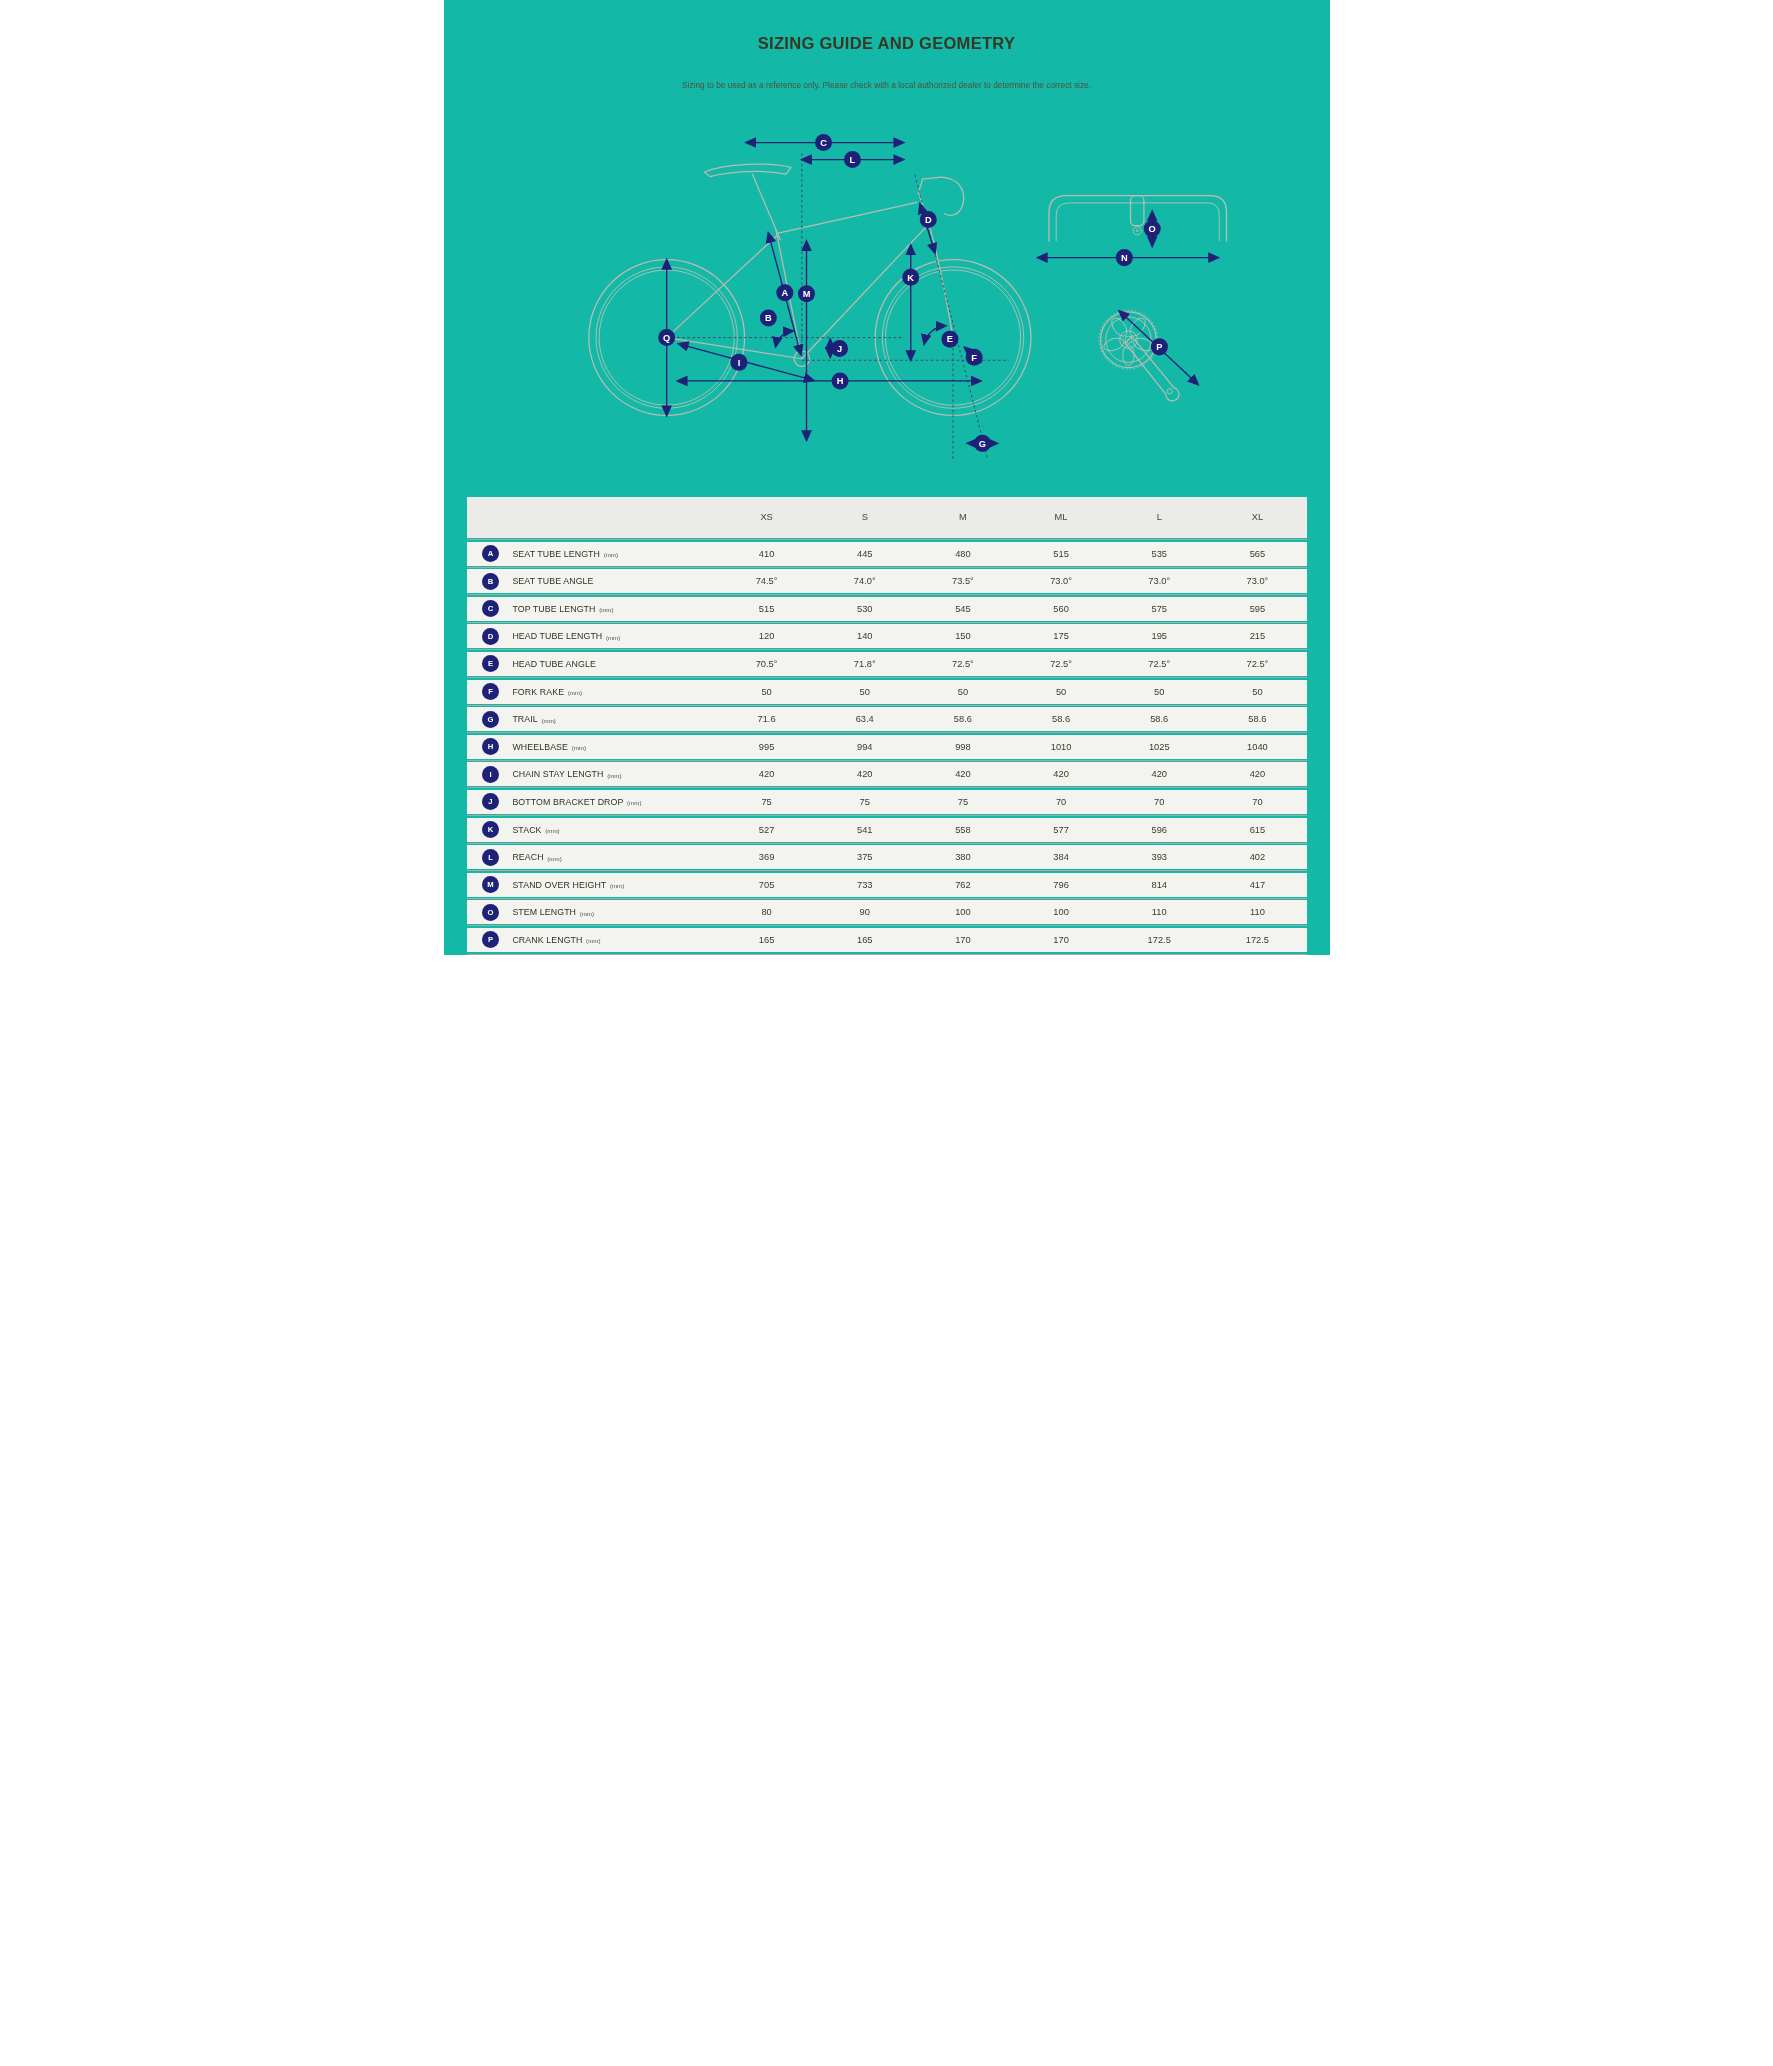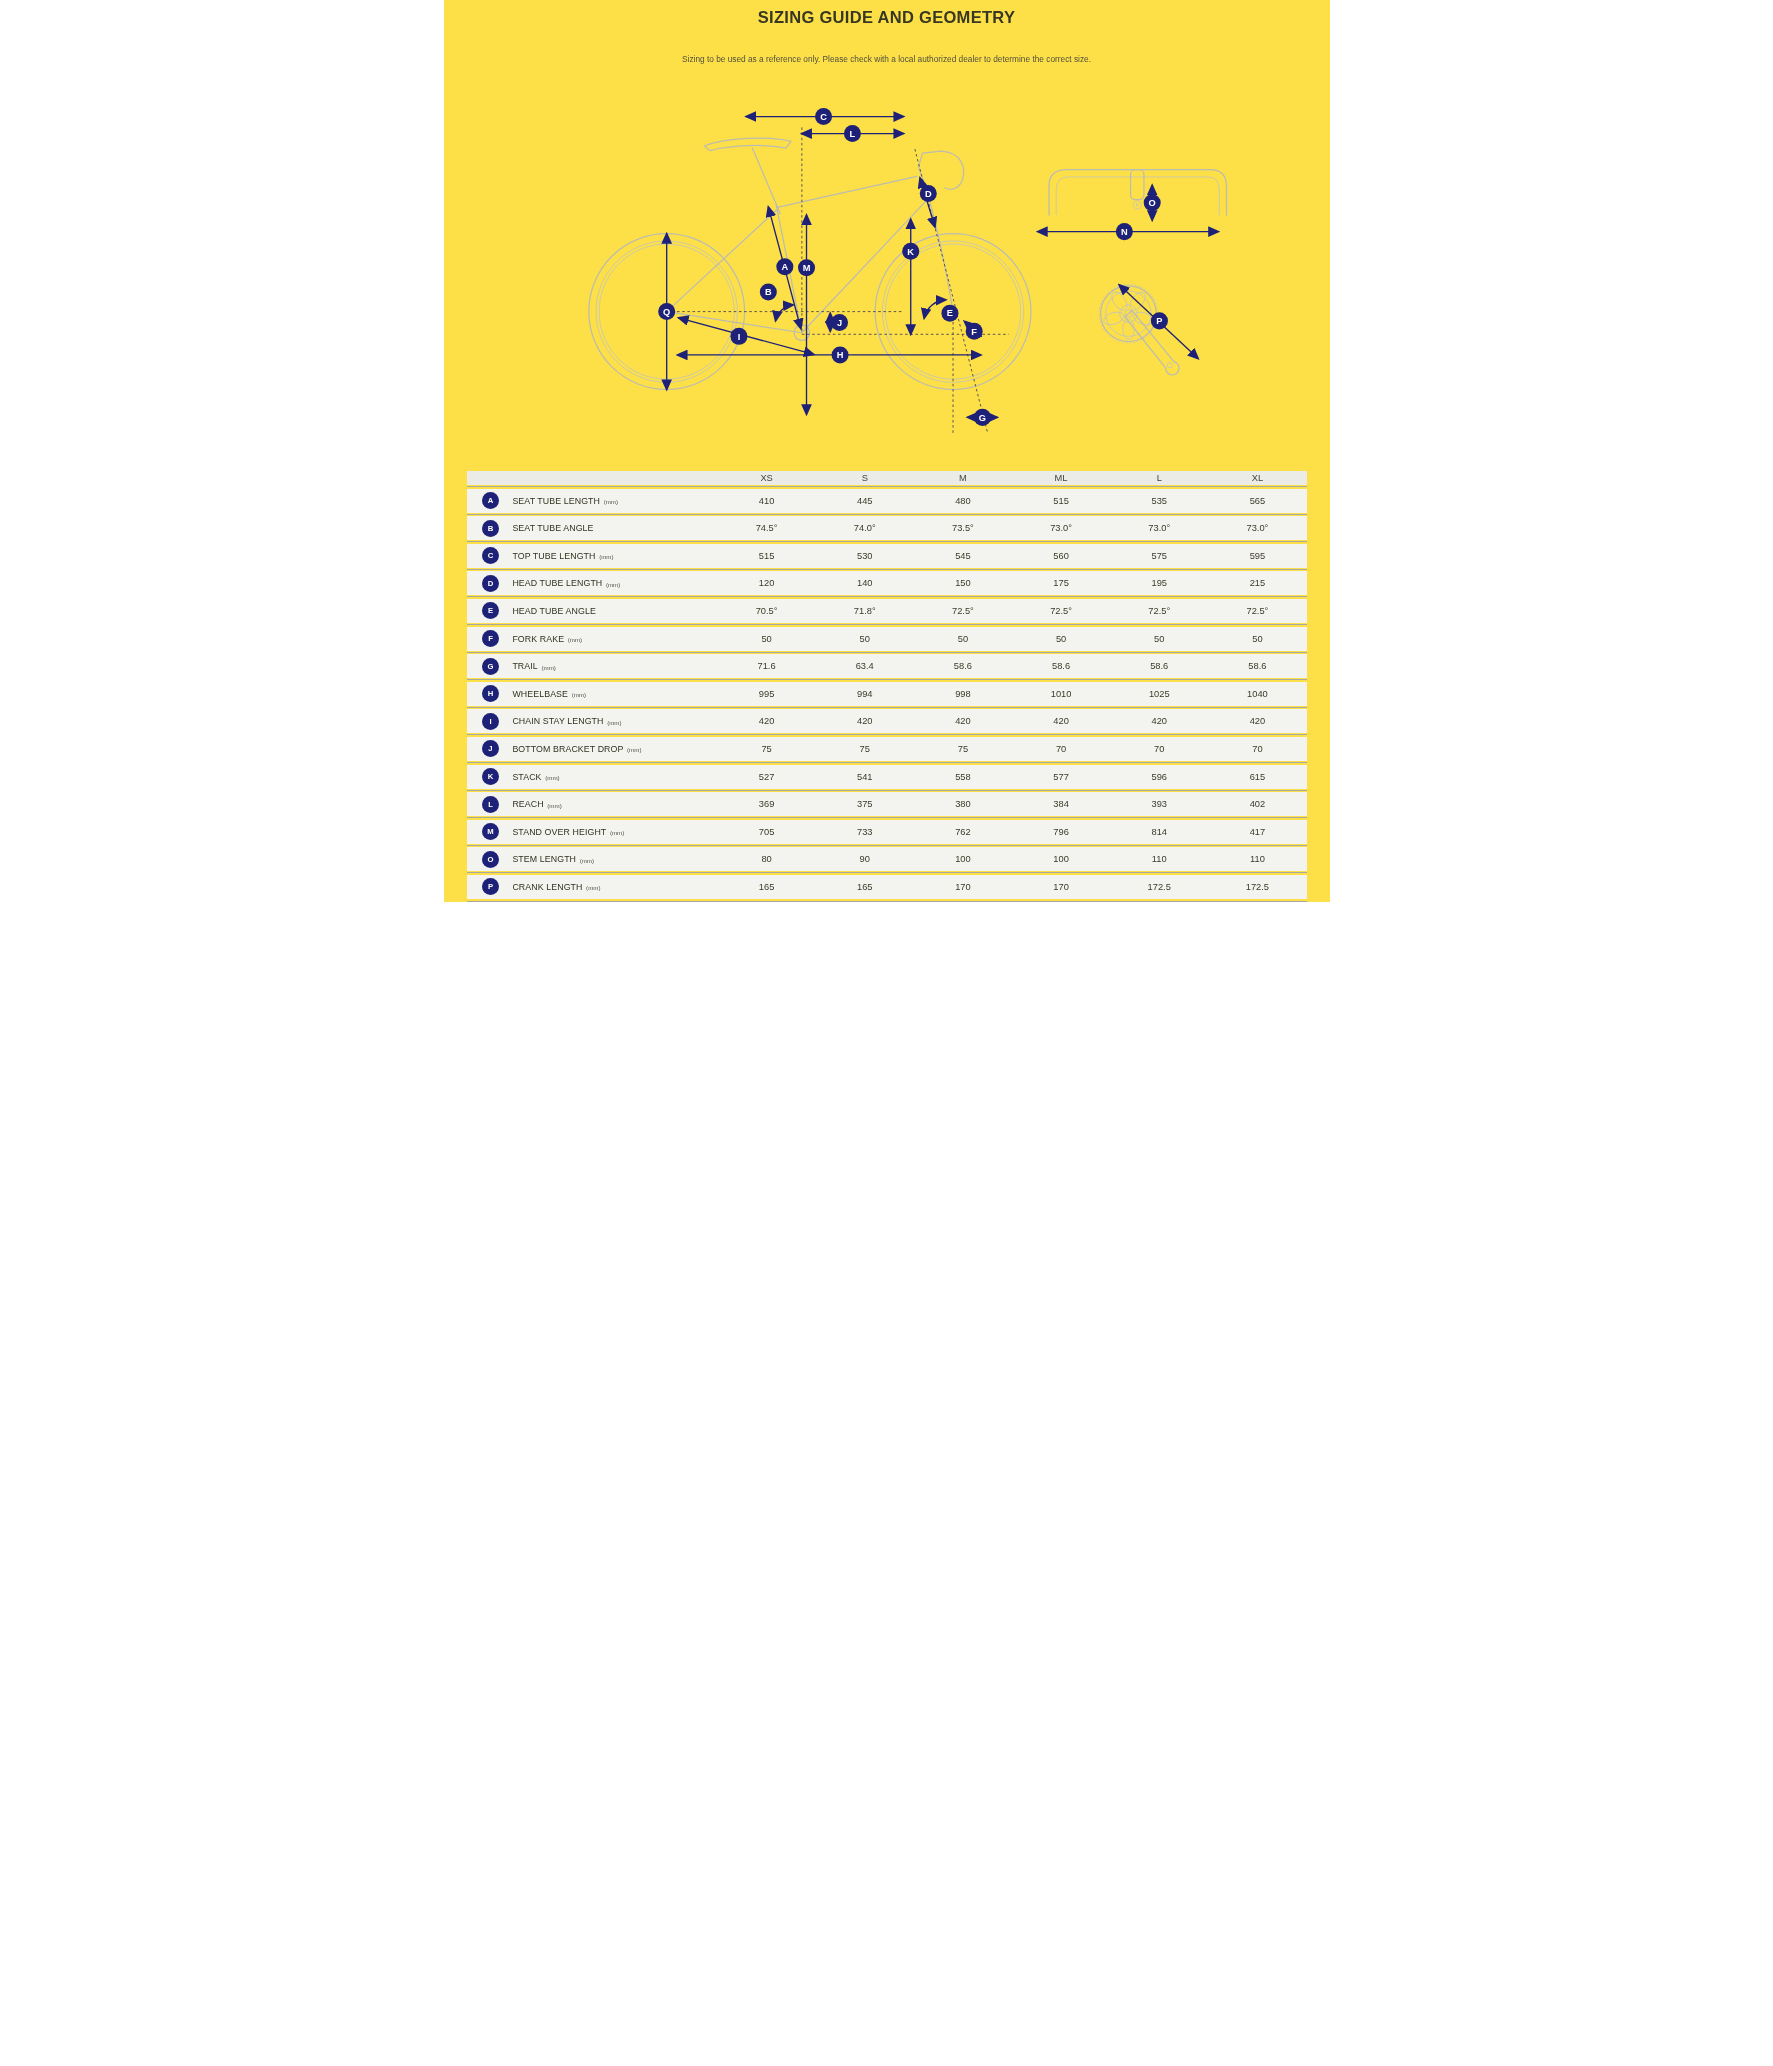--- a/index.html
+++ b/index.html
@@ -1,35 +1,35 @@
 <!DOCTYPE html>
 <html style="font-size:8.3px"><head>
 <meta charset="utf-8">
 <style>
   html,body{margin:0;padding:0;background:#fff;}
   body{font-family:"Liberation Sans","DejaVu Sans",sans-serif;color:#3b3b28;}
-  .page{width:886px;margin:0 auto;background:#fde047;padding-top:8px;}
+  .page{width:886px;margin:0 auto;background:#14b8a6;padding-top:34px;}
   .title{font-size:16.5px;font-weight:bold;letter-spacing:0.3px;text-align:center;color:#373723;margin:0 0 24px 0;}
   .sub{font-size:8.3px;line-height:17.6px;text-align:center;color:#50503f;margin:0;}
   .diagram{width:886px;margin-top:13.4px;}
   svg{display:block;}
   .bk{fill:none;stroke:#bcbcb2;stroke-width:2.4;stroke-linecap:round;stroke-linejoin:round;}
   .bkthin{fill:none;stroke:#c4c4ba;stroke-width:1.6;}
   .arr{fill:none;stroke:#1e2178;stroke-width:2.6;}
   .dash{fill:none;stroke:#3a3a55;stroke-width:1.6;stroke-dasharray:5 5;}
   .bdg{fill:#1e2178;stroke:none;}
   .bdgt{fill:#ffffff;font-size:18px;font-weight:bold;text-anchor:middle;font-family:"Liberation Sans",sans-serif;}
   .toggle-wrap{display:flex;justify-content:flex-end;padding-right:23px;margin-top:50px;}
   .tbtn{height:25px;border:none;font-family:"Liberation Sans",sans-serif;font-size:8.3px;cursor:pointer;}
   .tbtn.on{width:39px;background:#1e2178;color:#fff;}
   .tbtn.off{width:50px;background:#fff;color:#3f3f30;border:0.5px solid #c2c2bc;}
   .gtable{margin:33px 23px 31px 23px;}
   .trow{display:grid;grid-template-columns:251px repeat(6,1fr);align-items:center;background:#f3f3f0;height:24px;position:relative;margin-top:3.6px;}
   .trow::before{content:"";position:absolute;top:-2.6px;left:0;right:0;height:1px;background:#a9a9a4;}
-  .trow.head{background:#ebebe8;height:14px;margin-top:0;}
+  .trow.head{background:#ebebe8;height:41px;margin-top:0;}
   .trow.head::before{display:none;}
   .gtable::after{content:"";display:block;height:1px;background:#a9a9a4;margin-top:2.6px;}
   .val{text-align:center;font-size:9.3px;color:#3b3b28;}
   .hcell{font-size:9.3px;color:#44443a;}
   .lblcell{display:flex;align-items:center;padding-left:15.5px;}
   .rowbadge{width:17px;height:17px;border-radius:50%;background:#1e2178;color:#fff;font-size:7.7px;font-weight:bold;display:inline-flex;align-items:center;justify-content:center;margin-right:13.4px;flex:0 0 17px;}
   .rowlbl{font-size:8.8px;font-weight:normal;color:#32321f;letter-spacing:0.1px;white-space:nowrap;}
   .rowunit{font-size:6.2px;color:#55554a;margin-left:3.6px;position:relative;top:1px;}
 </style>
 </head>

